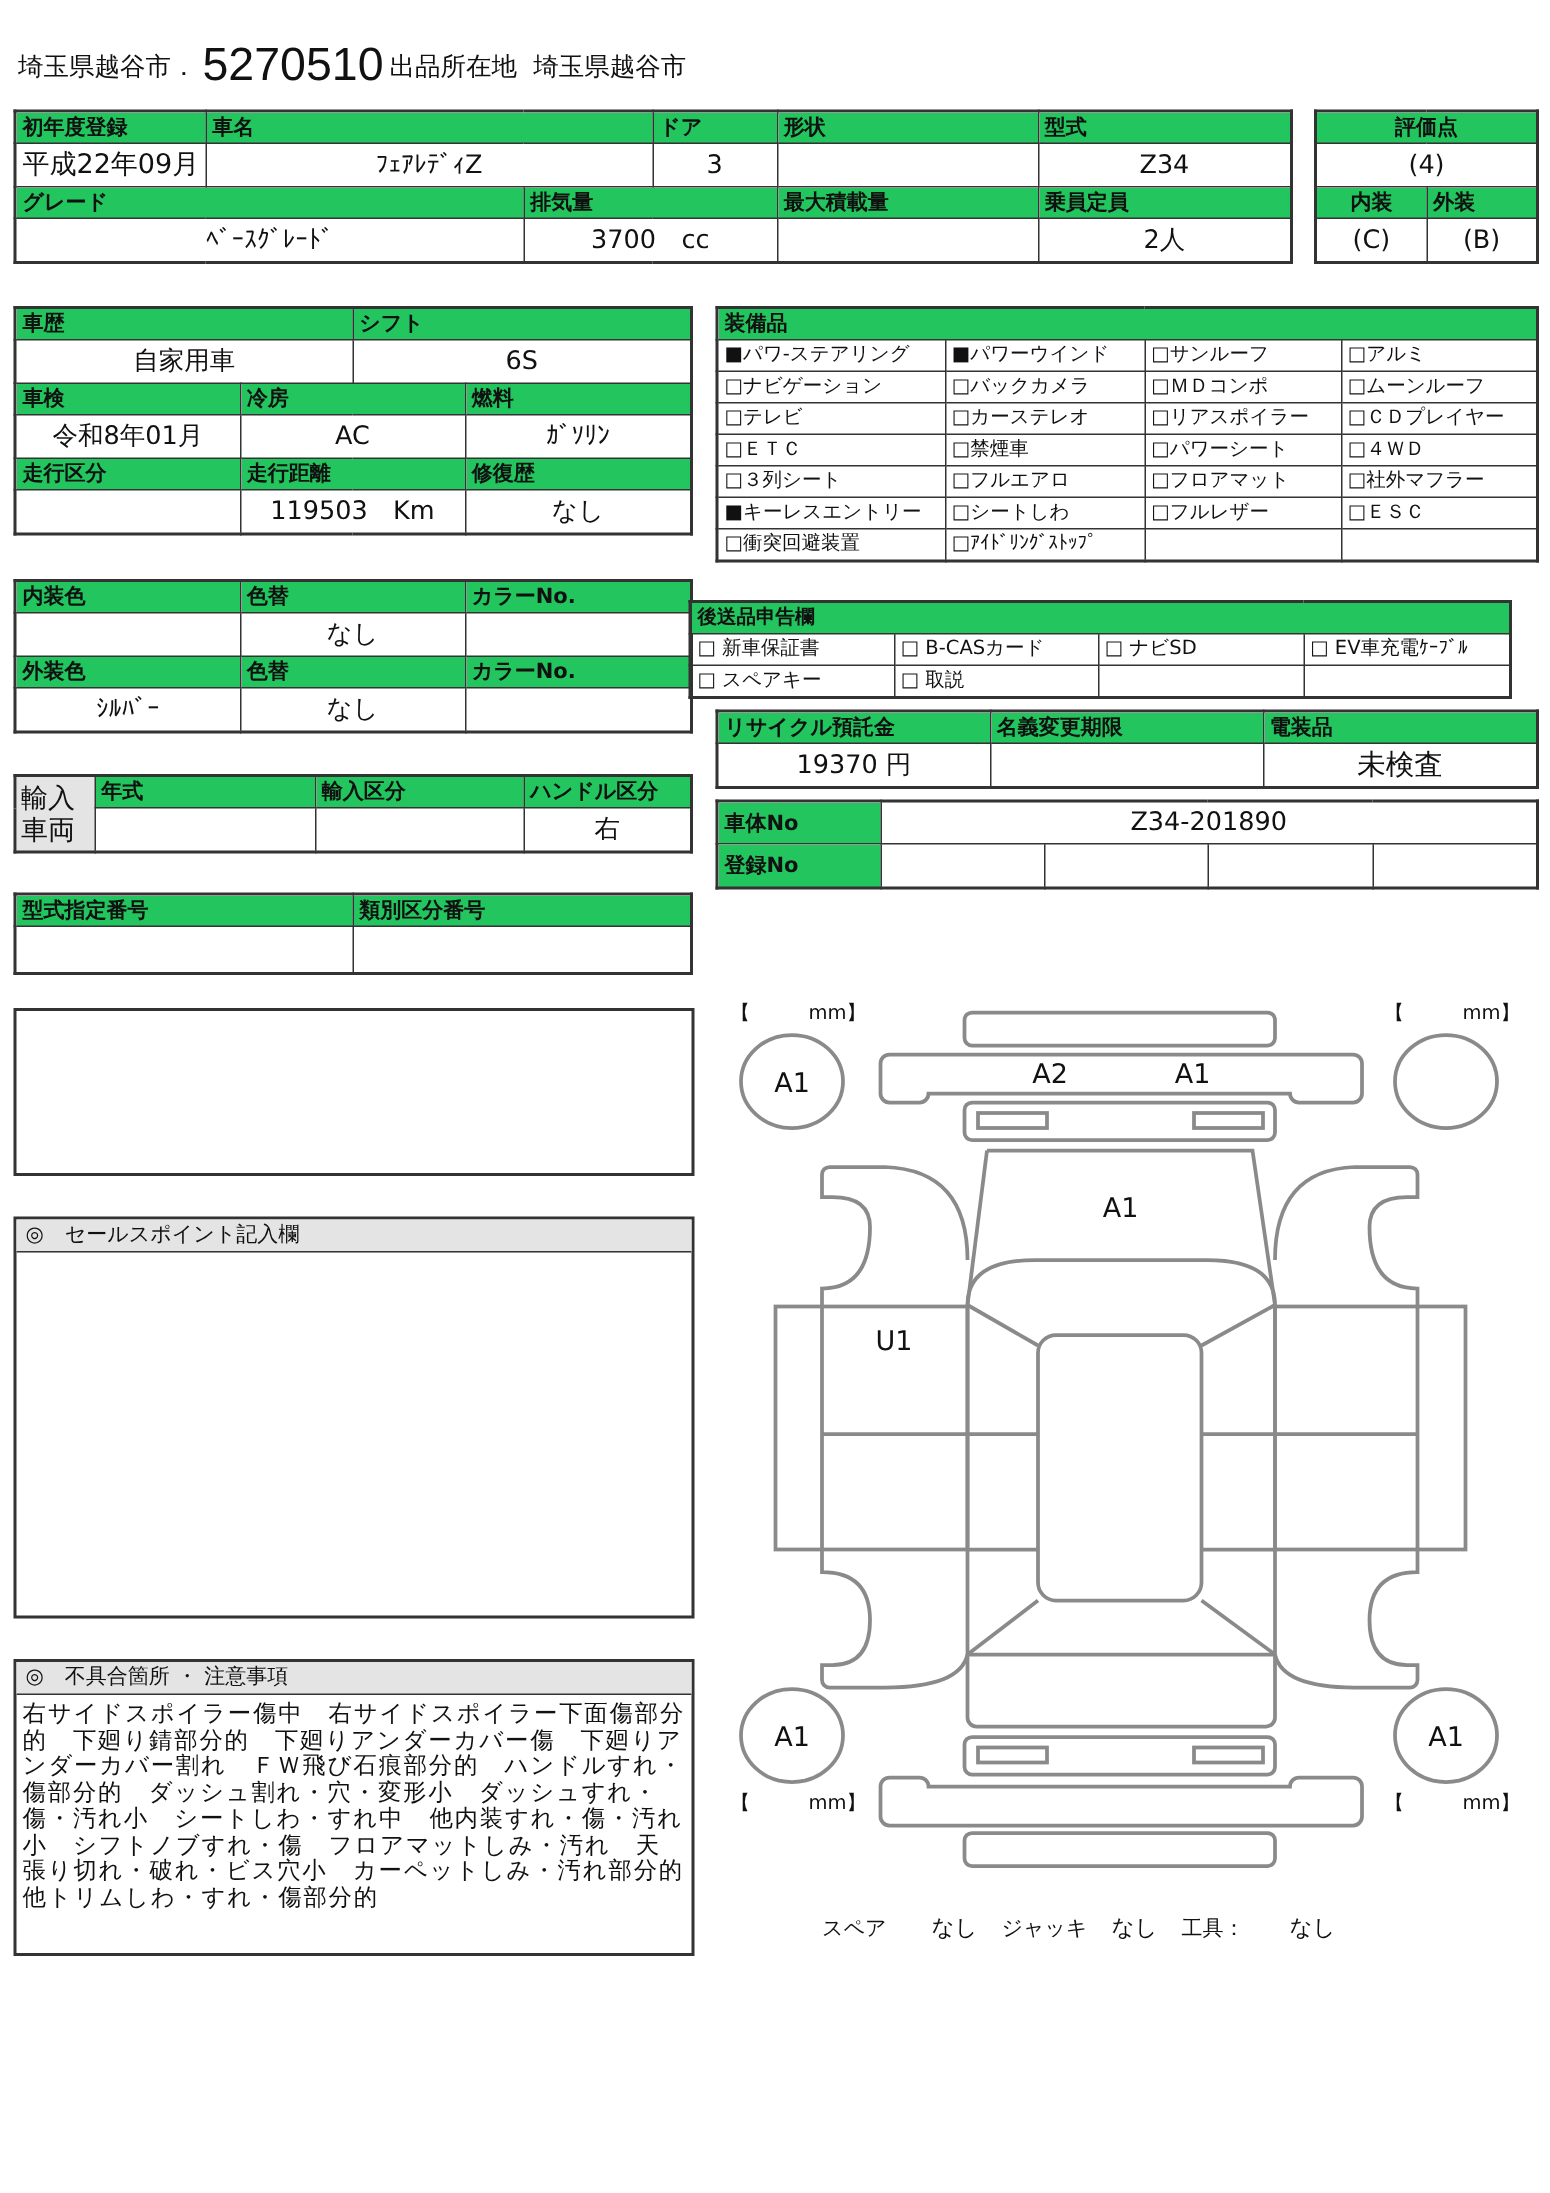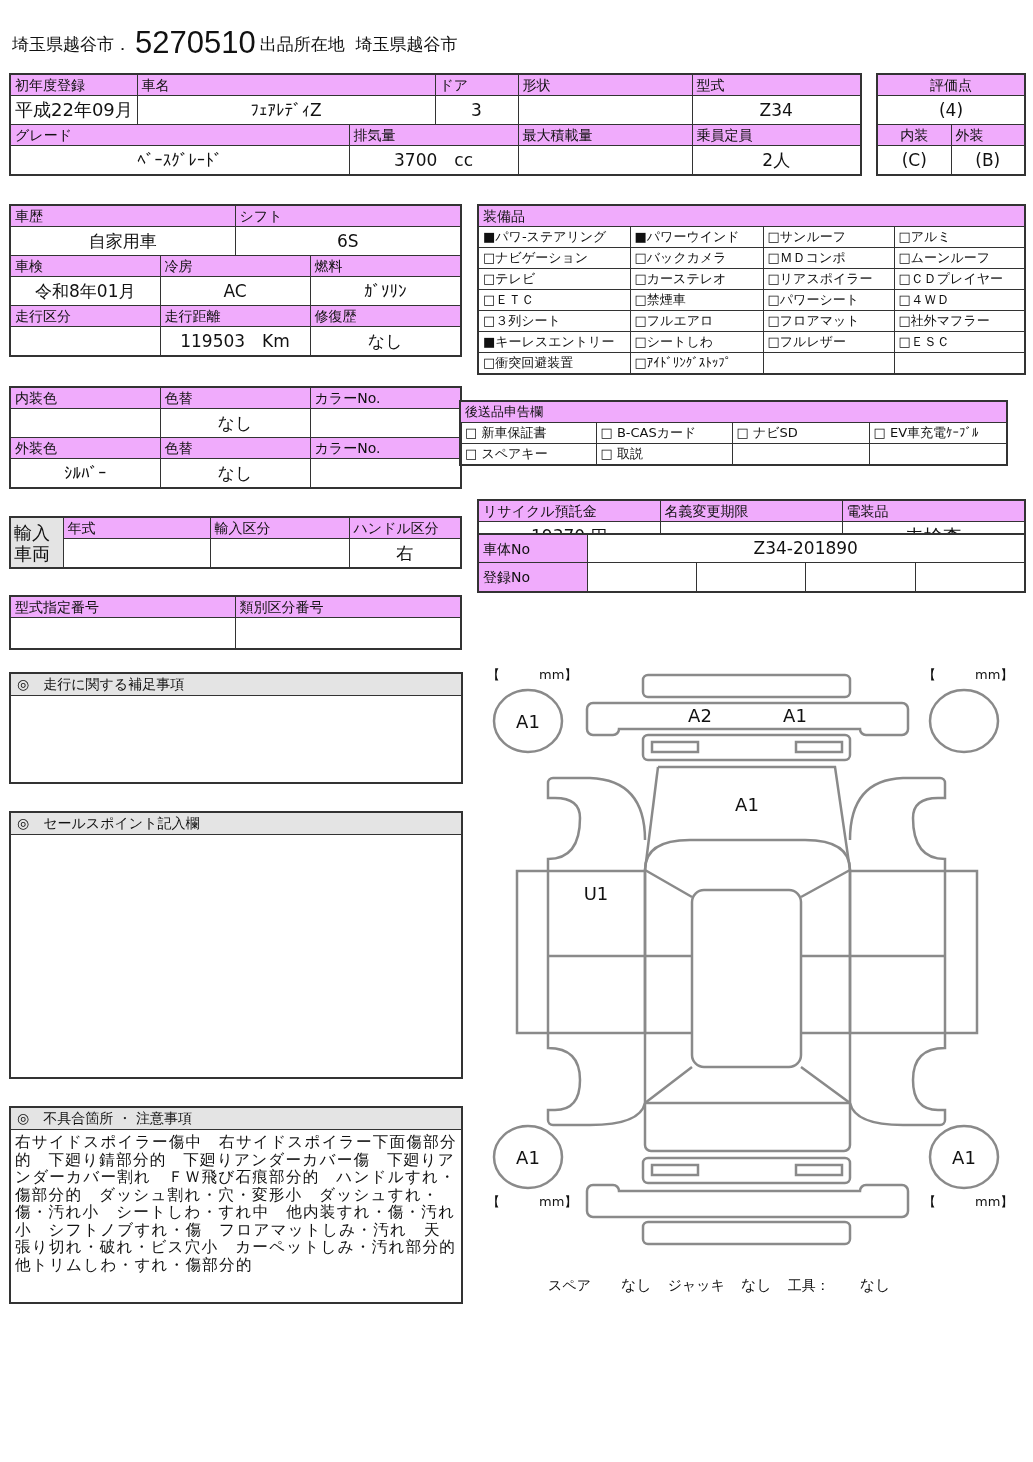--- a/index.html
+++ b/index.html
@@ -1,20 +1,20 @@
 <!DOCTYPE html>
 <html><head>
 <meta charset="utf-8">
 <style>
   html,body{margin:0;padding:0;background:#fff;}
   body{width:1033px;height:1462px;position:relative;font-family:"DejaVu Sans","Liberation Sans",sans-serif;color:#111;overflow:hidden;}
   .abs{position:absolute;}
   table.sheet{border-collapse:collapse;position:absolute;table-layout:fixed;}
   table.sheet td{border:1px solid #333;padding:0 4px;white-space:nowrap;overflow:hidden;}
-  td.h{background:#f0abfc;font-size:14px;height:20px;line-height:20px;text-align:left;}
+  td.h{background:#22c55e;font-size:14px;height:20px;line-height:20px;text-align:left;font-weight:bold;}
   td.v{background:#fff;font-size:17px;height:28px;line-height:28px;text-align:center;}
   .outer{border:2px solid #333 !important;}
   #title{left:12px;top:22px;font-size:17px;white-space:nowrap;}
   #title .big{font-size:31px;font-family:"Liberation Sans",sans-serif;margin:0 4px;position:relative;top:3px;}
   .eq td{font-size:13px;height:20px;line-height:20px;padding:0 3px;}
   .boxsec{position:absolute;border:1px solid #333;}
   .boxsec .hd{background:#e4e4e4;border-bottom:1px solid #333;font-size:14px;height:21px;line-height:21px;padding-left:6px;}
   .boxsec .bd{font-size:16px;line-height:17.5px;padding:4px 4px 0 4px;letter-spacing:0.5px;}
   svg text{font-family:"DejaVu Sans","Liberation Sans",sans-serif;}
   #footer{left:548px;top:1276px;font-size:15px;white-space:nowrap;}
@@ -192,21 +192,20 @@
     <td class="h">類別区分番号</td>
   </tr>
   <tr>
     <td class="v" style="height:30px"></td>
     <td class="v" style="height:30px"></td>
   </tr>
 </tbody>
   </table>
 
 <div class="boxsec" style="left:9px;top:672px;width:450px;height:108px;border-width:2px;">
-  <div class="hd">◎　走行に関する補足事項</div>
   <div class="bd"></div>
 </div>
 
 <div class="boxsec" style="left:9px;top:811px;width:450px;height:264px;border-width:2px;">
   <div class="hd">◎　セールスポイント記入欄</div>
   <div class="bd"></div>
 </div>
 
 <div class="boxsec" style="left:9px;top:1106px;width:450px;height:194px;border-width:2px;">
   <div class="hd">◎　不具合箇所 ・ 注意事項</div>
@@ -292,21 +291,21 @@
       </tr>
       <tr>
         <td>□ スペアキー</td>
         <td>□ 取説</td>
         <td></td>
         <td></td>
       </tr>
     </tbody>
 </table>
 
-<table class="sheet outer" style="left:477px;top:473px;width:547px;margin-top:26px;">
+<table class="sheet outer" style="left:477px;top:473px;width:547px;">
   <colgroup>
       <col style="width:182px">
       <col style="width:182px">
       <col style="width:183px">
     </colgroup>
   <tbody>
       <tr>
     <td class="h">リサイクル預託金</td>
     <td class="h">名義変更期限</td>
     <td class="h">電装品</td>

